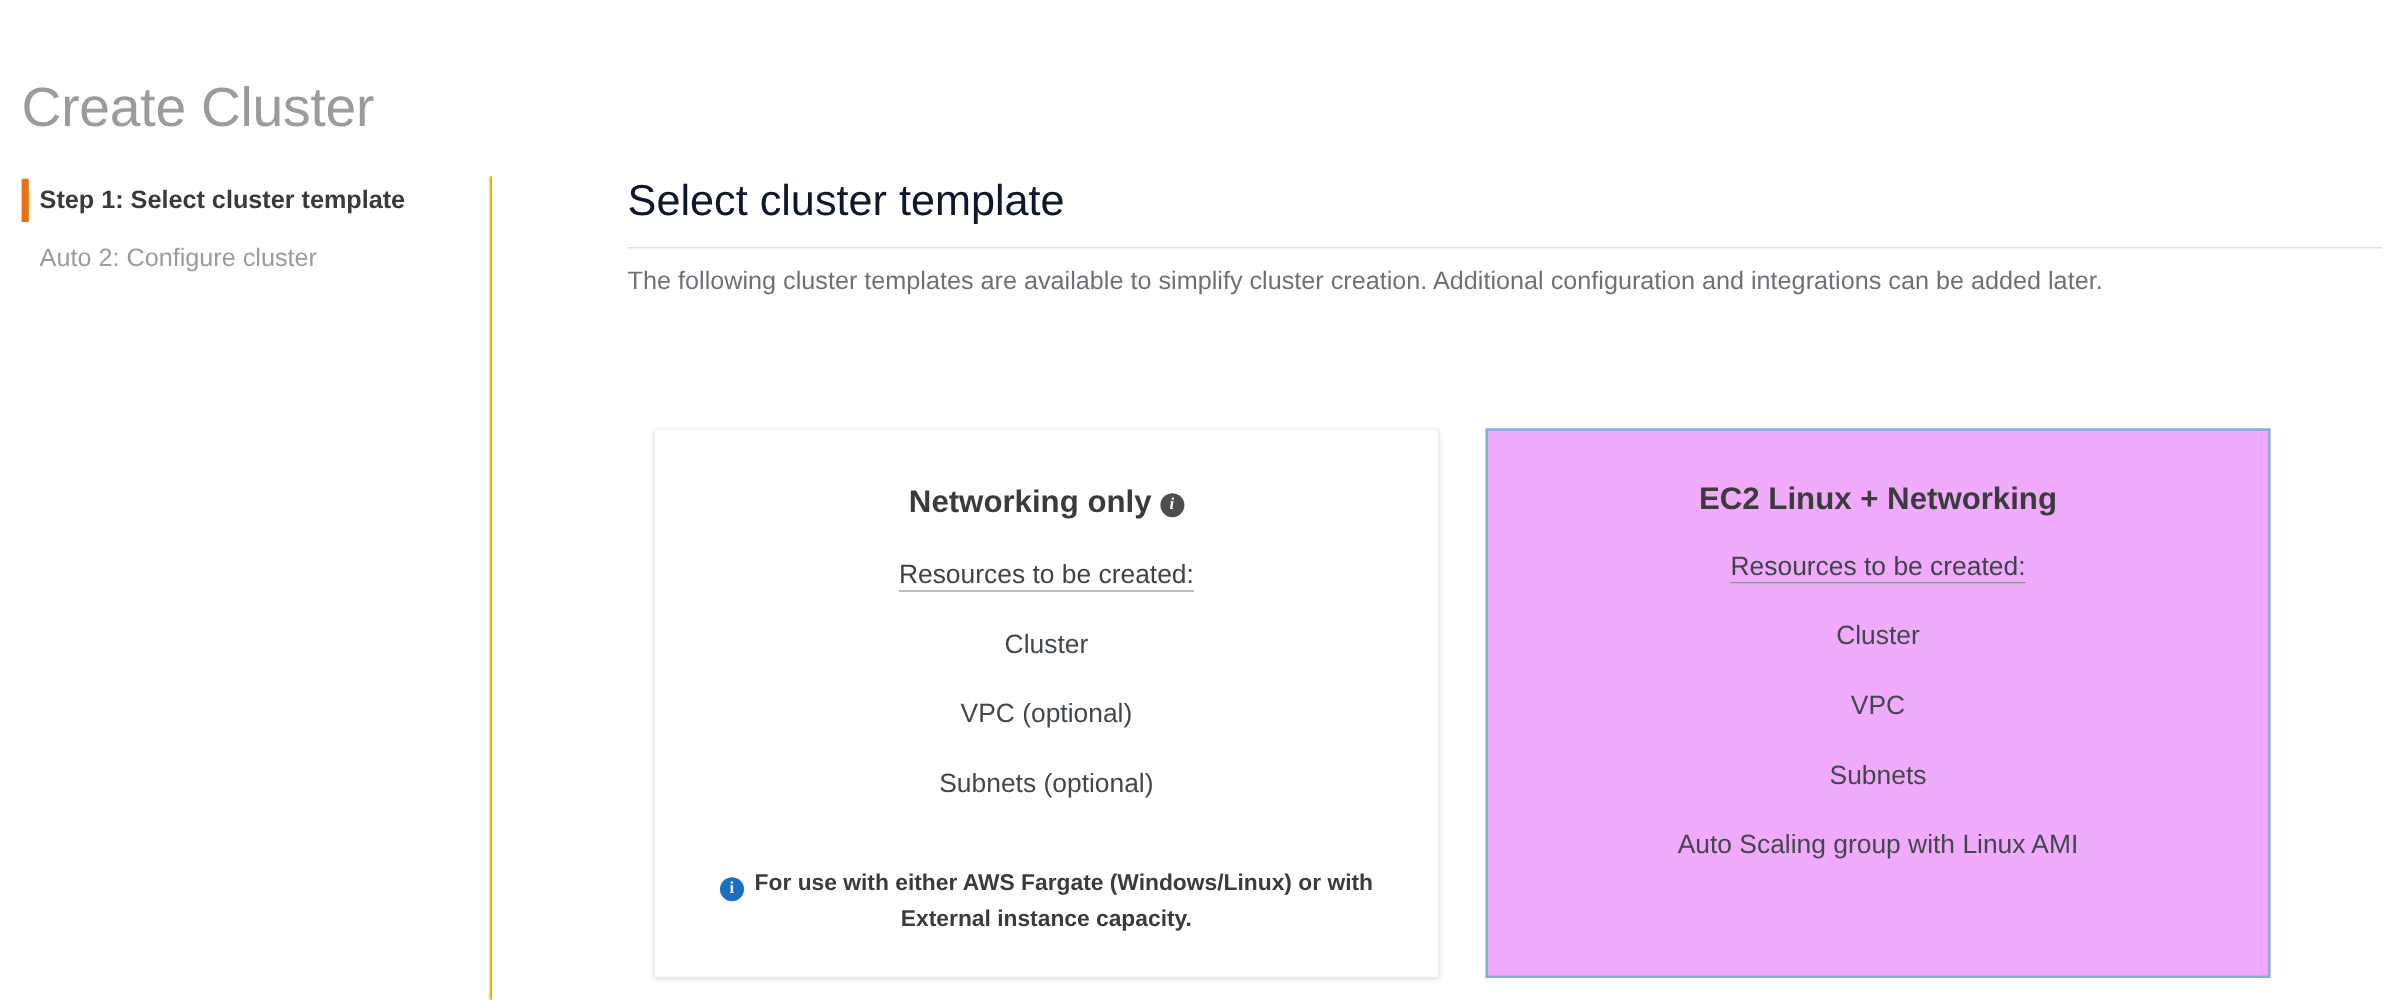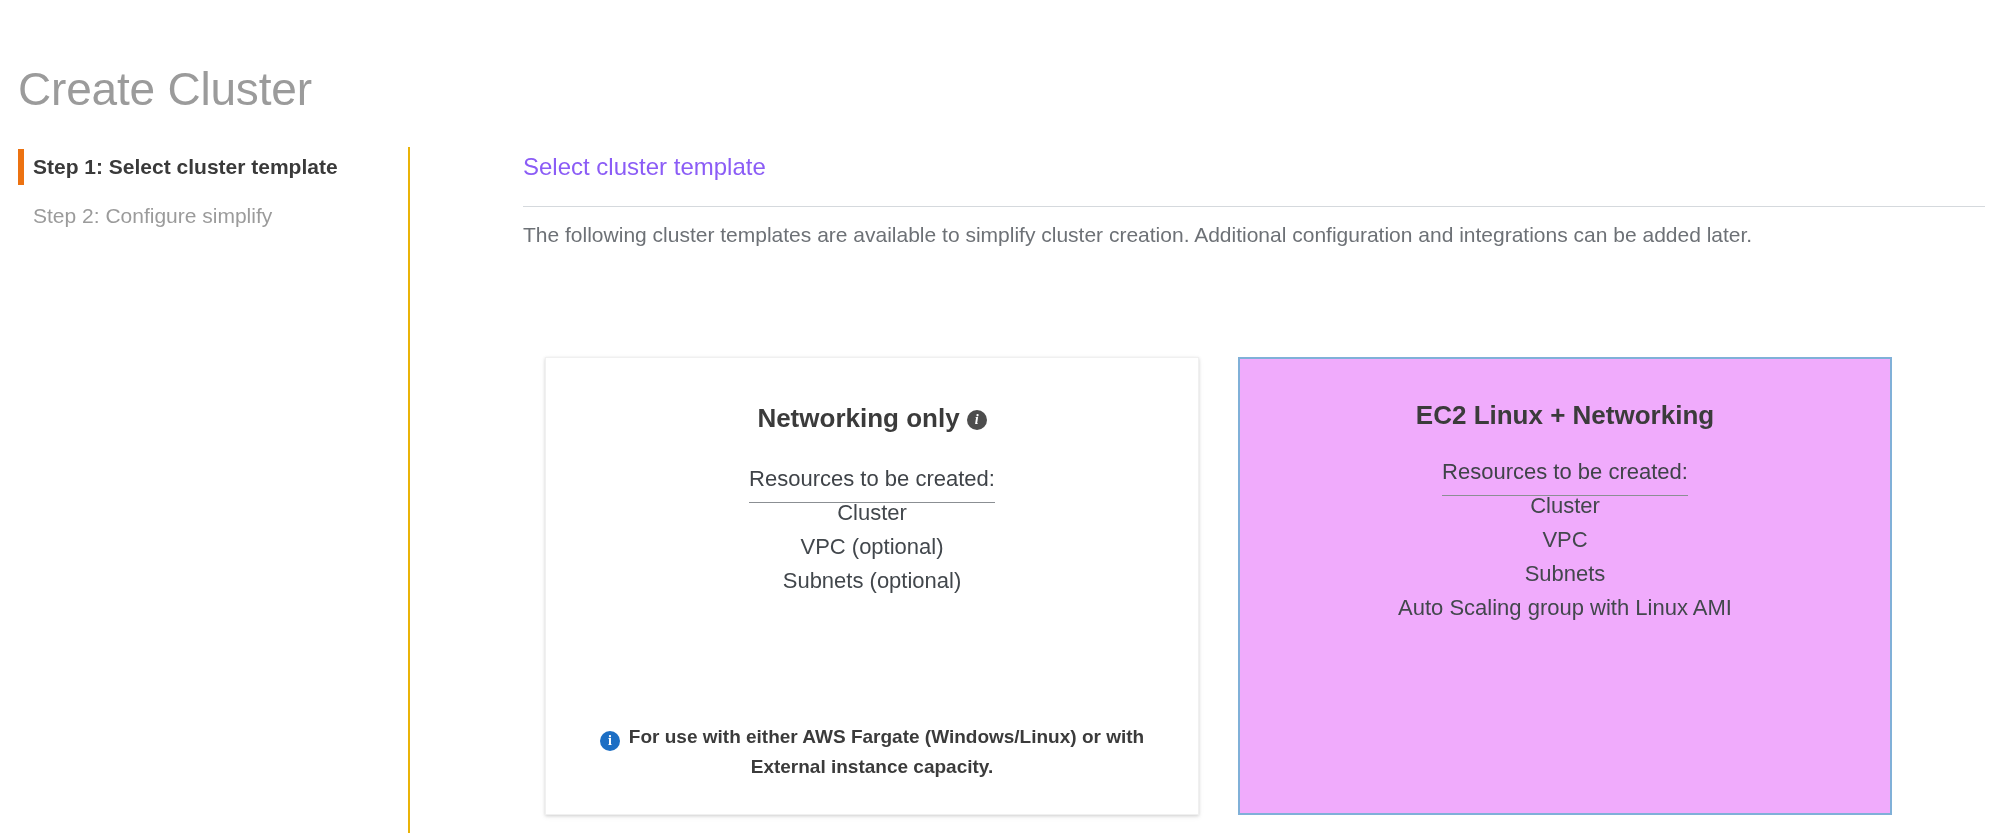--- a/index.html
+++ b/index.html
@@ -73,23 +73,23 @@
   }
 
   
   .main {
     position: absolute;
     left: 523px;
     top: 147px;
     right: 14px;
   }
   .section-title {
-    font-size: 24px;
+    font-size: 36px;
     font-weight: 400;
-    color: #8b5cf6;
+    color: #0f172a;
     line-height: 40px;
     margin: 0;
     padding-bottom: 19px;
   }
   .section-rule {
     height: 1px;
     background: #d5d9dd;
     width: 1462px;
   }
   .section-desc {
@@ -166,36 +166,36 @@
 
   .resources-heading {
     margin: 0;
     padding-top: 16px;
     font-size: 22px;
     color: #3f4348;
     line-height: 30px;
   }
   .resources-heading span {
     border-bottom: 1px solid #8b8f93;
-    padding-bottom: 11px;
+    padding-bottom: 1px;
   }
   .card-selected .resources-heading {
     padding-top: 12px;
   }
 
   .resource-list {
     list-style: none;
     margin: 0;
     padding: 0;
   }
   .resource-list li {
     font-size: 22px;
     color: #42474c;
     line-height: 30px;
-    margin-top: 4px;
+    margin-top: 28px;
   }
 
   .card-note {
     position: absolute;
     left: 26px;
     right: 26px;
     bottom: 32px;
     font-size: 19px;
     font-weight: bold;
     color: #3b3b3b;
@@ -207,21 +207,21 @@
 
 <div class="page">
 
   <h1 class="page-title">Create Cluster</h1>
 
   <div class="sidebar">
     <div class="step step-1">
       <span>Step 1: Select cluster template</span>
     </div>
     <div class="step step-2">
-      <span>Step 2: Configure simplify</span>
+      <span>Auto 2: Configure cluster</span>
     </div>
   </div>
 
   <div class="main">
     <h2 class="section-title">Select cluster template</h2>
     <div class="section-rule"></div>
     <p class="section-desc">The following cluster templates are available to simplify cluster creation. Additional configuration and integrations can be added later.</p>
   </div>
 
   <div class="cards">

